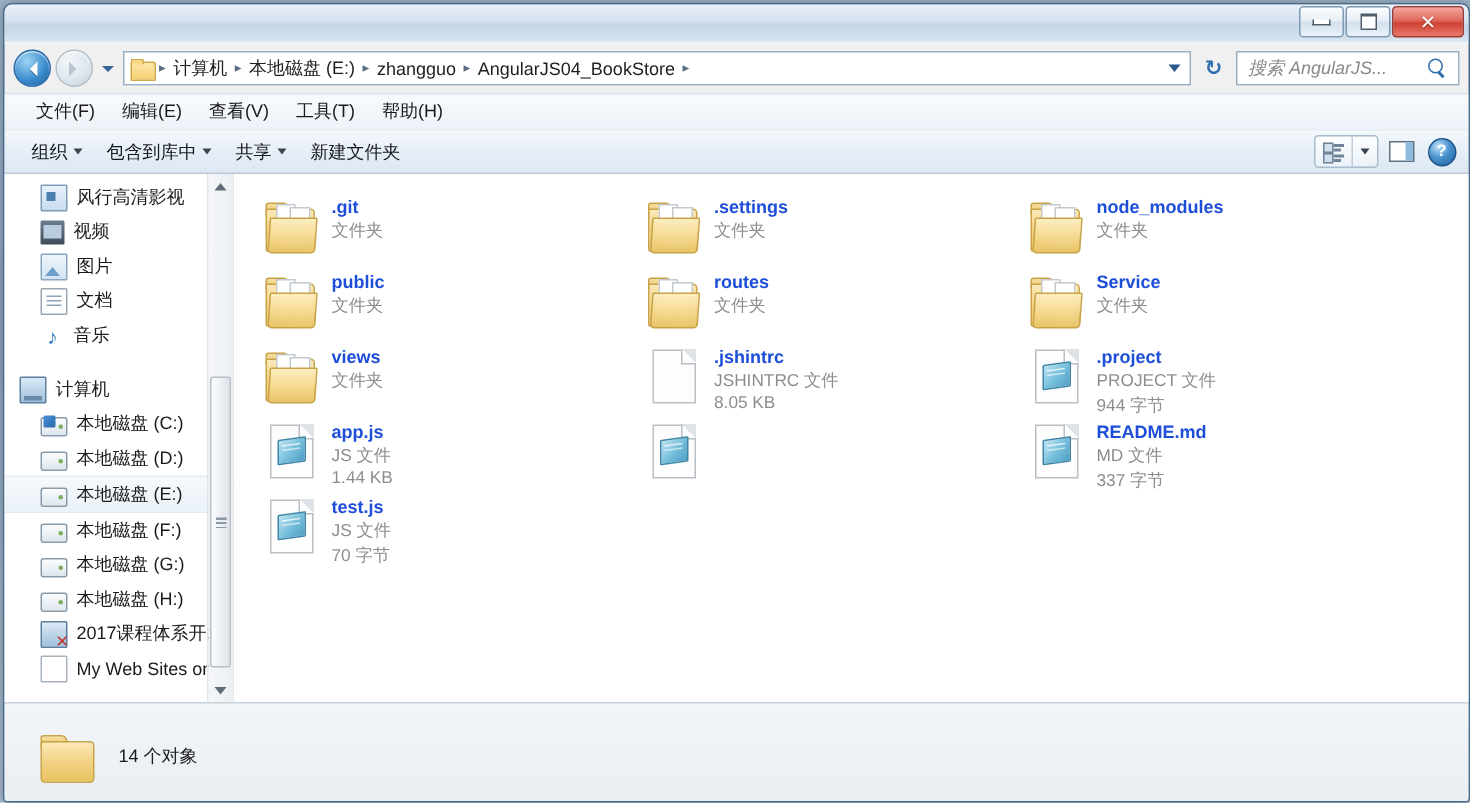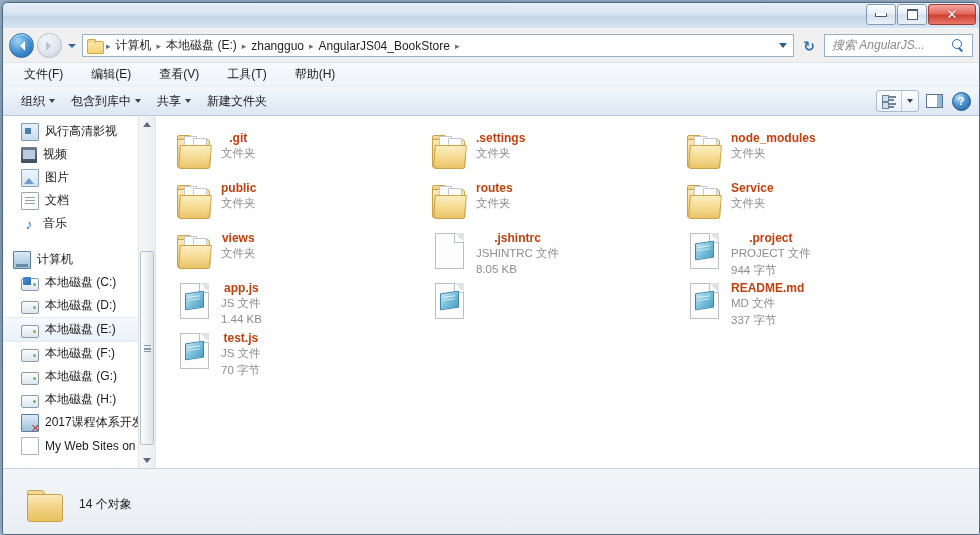--- a/index.html
+++ b/index.html
@@ -74,21 +74,21 @@
   .searchbox{
     width:133px;height:21px;background:#fff;border:1px solid #9ab0c4;
     display:flex;align-items:center;padding:0 7px;
   }
   .searchbox .ph{flex:1;color:#8a8a8a;font-style:italic;font-size:12px;overflow:hidden;white-space:nowrap;}
   .mag{width:13px;height:13px;position:relative;flex:none;}
   .mag:before{content:"";position:absolute;left:0;top:0;width:8px;height:8px;border:1.6px solid #2f6fb0;border-radius:50%;}
   .mag:after{content:"";position:absolute;left:7px;top:8px;width:5px;height:1.6px;background:#2f6fb0;transform:rotate(45deg);transform-origin:left center;}
   
   .menubar{
-    height:23px;display:flex;align-items:center;padding-left:12px;gap:10px;
+    height:23px;display:flex;align-items:center;padding-left:12px;gap:0;
     background:linear-gradient(180deg,#f7fafd 0%,#eef3f9 100%);
     border-top:1px solid #dde6ef;
   }
   .menuitem{padding:2px 9px;font-size:12px;color:#1a1a1a;cursor:pointer;border-radius:2px;}
   
   .toolbar{
     height:28px;display:flex;align-items:center;padding:0 6px 0 10px;
     background:linear-gradient(180deg,#f4f8fc 0%,#e6eef7 50%,#dde8f3 100%);
     border-top:1px solid #e8eef5;border-bottom:1px solid #b9c8d8;
   }
@@ -112,21 +112,21 @@
     background:radial-gradient(circle at 35% 28%,#bfe2f8 0%,#4a93cf 45%,#1f5e9c 100%);
     border:1px solid #1b5589;color:#fff;font-size:11px;font-weight:bold;
     display:flex;align-items:center;justify-content:center;}
   
   .split{display:flex;height:352px;background:#fff;}
   .navpane{
     width:152px;position:relative;background:#fff;
     border-right:1px solid #e2e6ea;overflow:hidden;
   }
   .navlist{padding:4px 0 0 0;}
-  .navrow{display:flex;align-items:center;height:23px;padding-left:18px;gap:6px;cursor:pointer;white-space:nowrap;}
+  .navrow{display:flex;align-items:center;height:23px;padding-left:24px;gap:6px;cursor:pointer;white-space:nowrap;}
   .navrow.lvl0{padding-left:10px;}
   .navrow.sel{background:linear-gradient(180deg,#f6f9fc 0%,#eaf1f8 100%);border-top:1px solid #e3ecf5;border-bottom:1px solid #e3ecf5;}
   .navrow .lbl{font-size:12px;color:#1b1b1b;overflow:hidden;text-overflow:clip;}
   .navspacer{height:13px;}
   .nicon{width:16px;height:16px;flex:none;position:relative;}
   
   .ic-video-app{background:linear-gradient(180deg,#e9f2fa,#c7dcee);border:1px solid #7d9cb8;border-radius:1px;}
   .ic-video-app:after{content:"";position:absolute;left:3px;top:4px;width:6px;height:6px;background:#4a7fae;}
   .ic-video{background:linear-gradient(180deg,#6e7d8c,#3f4c59);border-radius:1px;}
   .ic-video:before{content:"";position:absolute;left:2px;top:3px;right:2px;height:9px;background:#b9cde0;}
@@ -159,21 +159,21 @@
     display:flex;align-items:center;justify-content:center;cursor:pointer;}
   .grip{width:7px;height:7px;background:
     linear-gradient(180deg,#8b97a3 0 1.4px,transparent 1.4px 3.2px,#8b97a3 3.2px 4.6px,transparent 4.6px 6.4px,#8b97a3 6.4px 7px);}
   .sb-bot{position:absolute;bottom:0;left:0;right:0;}
   
   .content{flex:1;position:relative;background:#fff;overflow:hidden;padding:10px 0 0 14px;}
   .grid{display:flex;flex-wrap:wrap;align-content:flex-start;}
   .tile{width:255px;height:50px;display:flex;align-items:flex-start;gap:10px;padding:3px 4px 3px 6px;
         box-sizing:border-box;cursor:default;border:1px solid transparent;border-radius:2px;}
   .tile .meta{padding-top:1px;overflow:hidden;}
-  .tile .nm{font-size:12px;color:#c2410c;white-space:nowrap;font-weight:600;text-align:center;}
+  .tile .nm{font-size:12px;color:#1d4ed8;white-space:nowrap;font-weight:600;}
   .tile .ty{font-size:11.5px;color:#8d8d8d;white-space:nowrap;margin-top:1px;}
   .tile .sz{font-size:11.5px;color:#8d8d8d;white-space:nowrap;margin-top:2px;}
   
   .bigicon{width:34px;height:38px;position:relative;flex:none;margin-top:2px;}
   .folder{position:absolute;left:0;top:3px;width:33px;height:32px;}
   .folder .back{position:absolute;left:0;top:0;width:14px;height:6px;
     background:linear-gradient(180deg,#f7dd9e,#ecc76f);border:1px solid #c9a349;border-radius:2px 4px 0 0;}
   .folder .body{position:absolute;left:0;top:4px;width:31px;height:27px;
     background:linear-gradient(180deg,#fbe9b8 0%,#f3d585 45%,#eac868 100%);
     border:1px solid #c9a349;border-radius:1px 3px 2px 2px;}

